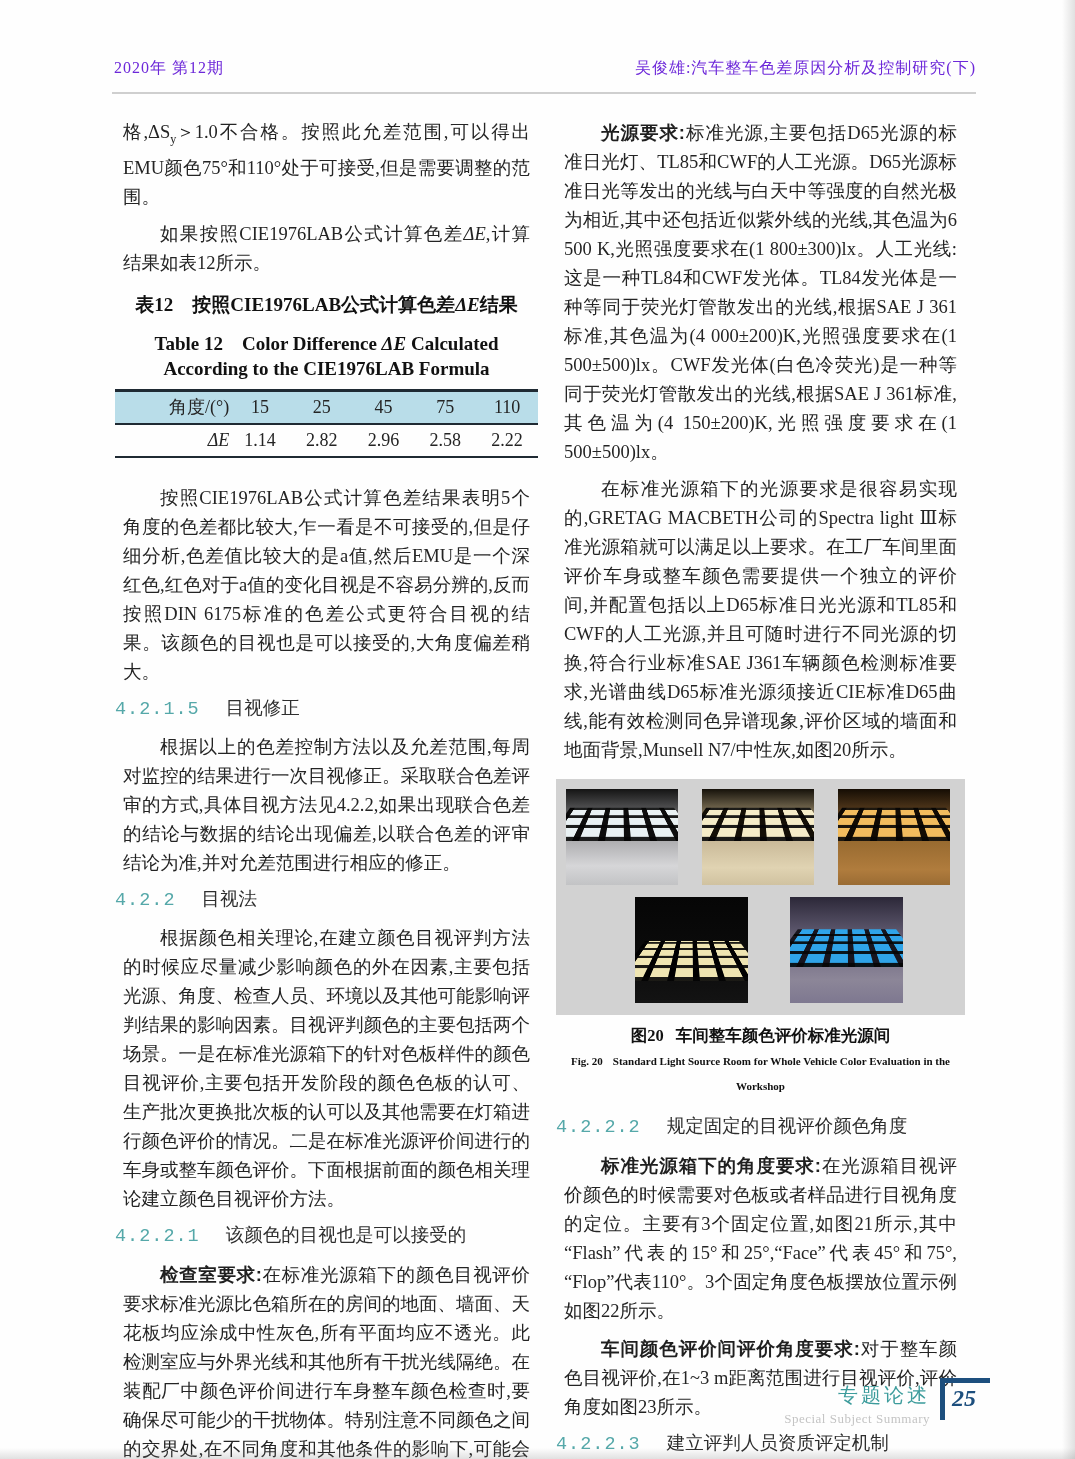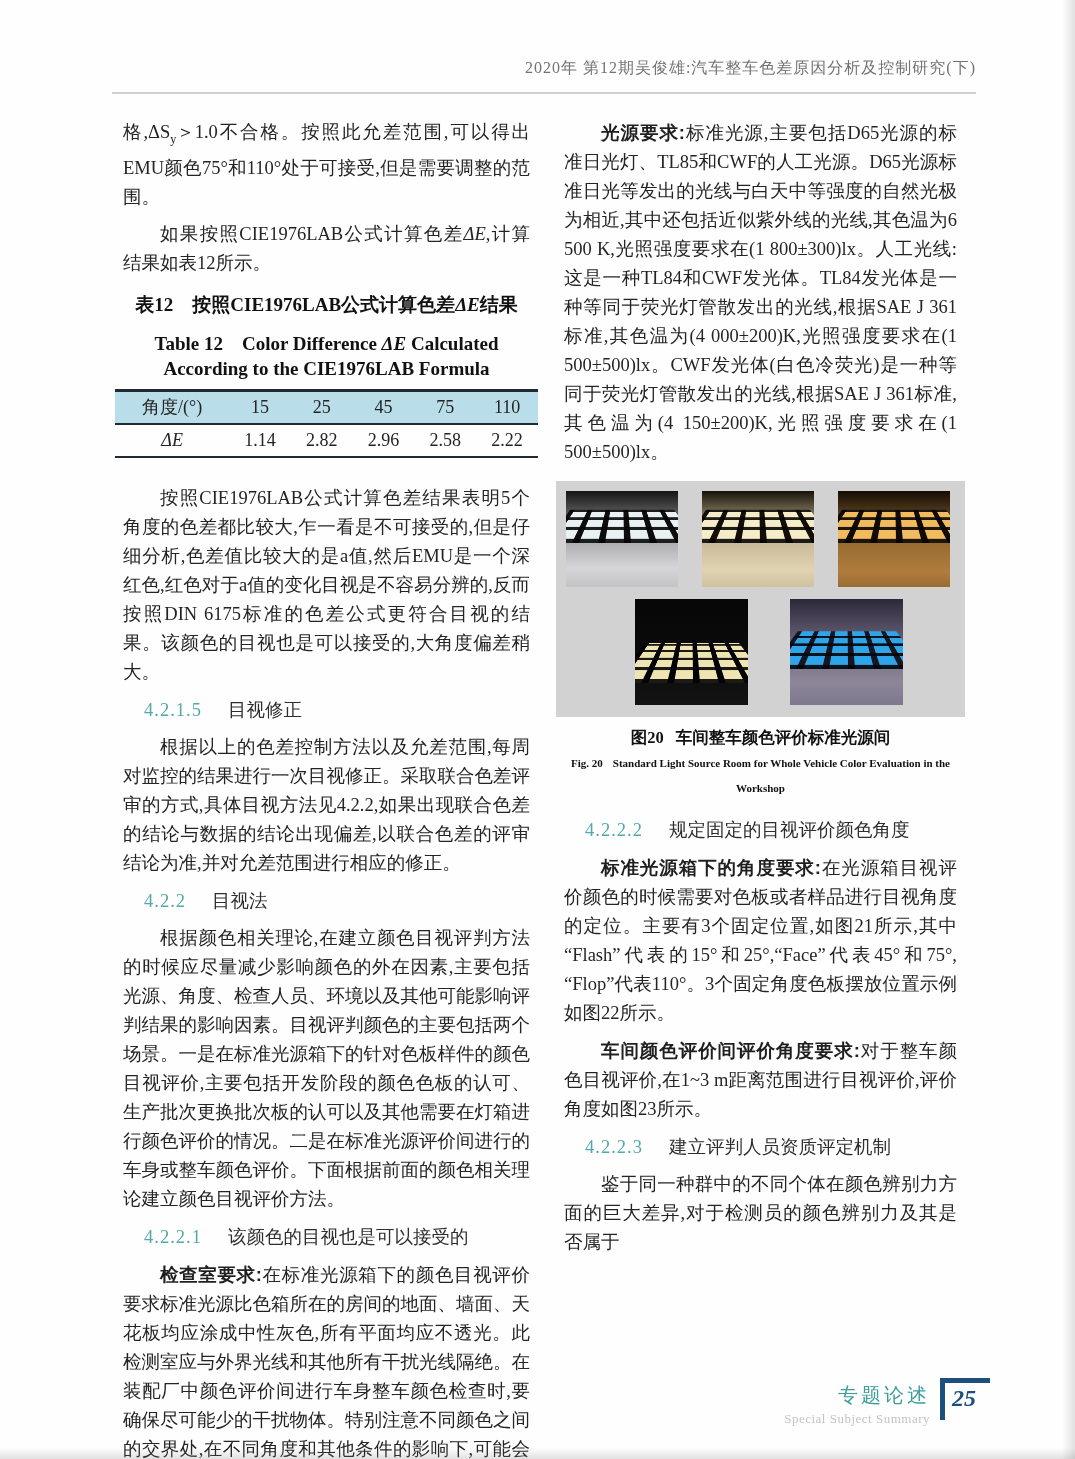--- a/index.html
+++ b/index.html
@@ -1,44 +1,44 @@
 <!DOCTYPE html>
 <html lang="zh"><head>
 <meta charset="utf-8">
 <style>
   html,body{margin:0;padding:0;background:#e8e8e8;}
   .page{
     position:relative;width:1075px;height:1459px;margin:0 auto;background:#fefefe;
     font-family:"Liberation Serif","DejaVu Serif",serif;color:#242424;overflow:hidden;
   }
   
-  .hdr{position:absolute;top:58px;left:114px;width:862px;display:flex;justify-content:flex-end;
-       font-size:16px;color:#737373;letter-spacing:1px;}
+  .hdr{position:absolute;top:58px;left:114px;width:862px;display:flex;justify-content:space-between;
+       font-size:16px;color:#6d28d9;letter-spacing:1px;}
   .hdr-rule{position:absolute;top:92px;left:112px;width:864px;border-top:2px solid #cfcfcf;}
   
   .col{position:absolute;top:110px;font-size:18.5px;line-height:29px;text-align:justify;}
   .col-left{left:115px;width:423px;}
   .col-right{left:556px;width:409px;}
   p{margin:8px;}
   .ind{text-indent:2em;}
   .lead{font-family:"Liberation Sans","DejaVu Sans",sans-serif;font-weight:bold;color:#1f1f1f;}
   .mi{font-style:italic;}
   sub{font-size:12px;}
   
-  .sec{font-family:Liberation Serif, serif;font-size:18.5px;line-height:30px;
-       text-align:left;color:#2e2e2e;margin-left:29px;}
+  .sec{font-family:Liberation Mono, monospace;font-size:18.5px;line-height:30px;
+       text-align:left;color:#2e2e2e;}
   .sec .num{color:#55a8a9;margin-right:26px;letter-spacing:1px;}
   
   .tbl-cap{margin-top:14px;text-align:center;font-weight:bold;font-size:19px;line-height:25px;
            font-family:"Liberation Serif","DejaVu Serif",serif;color:#111;}
   table.t12{width:100%;border-collapse:collapse;margin-top:8px;margin-bottom:4px;
             border-top:3px solid #1f2a33;border-bottom:2px solid #1f2a33;font-size:18px;}
   table.t12 thead td{background:#b9dde9;border-bottom:2px solid #1f2a33;}
   table.t12 td{height:31px;text-align:center;padding:0;}
-  table.t12 td.lab{text-align:center;width:27%;}
+  table.t12 td.lab{text-align:right;width:27%;}
   .t12-gap{height:14px;}
   
   .fig-panel{margin:14px 0 8px 0;width:409px;height:236px;background:#d2d2d2;position:relative;}
   .fig-row1{display:flex;gap:24px;padding:10px 10px 0 10px;}
   .fig-row2{display:flex;gap:42px;padding:12px 0 0 79px;}
   .photo{position:relative;overflow:hidden;flex:none;}
   .fig-row1 .photo{width:112px;height:96px;}
   .fig-row2 .photo{width:113px;height:106px;}
   .photo::before{content:"";position:absolute;left:-18%;top:-4%;width:136%;height:58%;
     background:
@@ -130,20 +130,21 @@
 
     <div class="sec"><span class="num">4.2.2.1</span><span>该颜色的目视也是可以接受的</span></div>
     <p class="ind"><span class="lead">检查室要求:</span><span>在标准光源箱下的颜色目视评价要求标准光源比色箱所在的房间的地面、墙面、天花板均应涂成中性灰色,所有平面均应不透光。此检测室应与外界光线和其他所有干扰光线隔绝。在装配厂中颜色评价间进行车身整车颜色检查时,要确保尽可能少的干扰物体。特别注意不同颜色之间的交界处,在不同角度和其他条件的影响下,可能会出现差异。而且一边可能会反射另一边,导致交界处的颜色和实际产生极大的差距。在地上的物体可能会起到相同的反射作用,尤其是湿的地面。泥浆和湿的路面可能会导致二次反射,更加不能辨清各种角度的影响。</span></p>
 
   </div>
 
   <div class="col col-right">
 
     <p class="ind"><span class="lead">光源要求:</span><span>标准光源,主要包括D65光源的标准日光灯、TL85和CWF的人工光源。D65光源标准日光等发出的光线与白天中等强度的自然光极为相近,其中还包括近似紫外线的光线,其色温为6 500 K,光照强度要求在(1 800±300)lx。人工光线:这是一种TL84和CWF发光体。TL84发光体是一种等同于荧光灯管散发出的光线,根据SAE J 361标准,其色温为(4 000±200)K,光照强度要求在(1 500±500)lx。CWF发光体(白色冷荧光)是一种等同于荧光灯管散发出的光线,根据SAE J 361标准,其色温为(4 150±200)K,光照强度要求在(1 500±500)lx。</span></p>
 
+    <p class="ind">在标准光源箱下的光源要求是很容易实现的,GRETAG MACBETH公司的Spectra light Ⅲ标准光源箱就可以满足以上要求。在工厂车间里面评价车身或整车颜色需要提供一个独立的评价间,并配置包括以上D65标准日光光源和TL85和CWF的人工光源,并且可随时进行不同光源的切换,符合行业标准SAE J361车辆颜色检测标准要求,光谱曲线D65标准光源须接近CIE标准D65曲线,能有效检测同色异谱现象,评价区域的墙面和地面背景,Munsell N7/中性灰,如图20所示。</p>
 
     <div class="fig-panel">
       <div class="fig-row1">
         <div class="photo ph1"></div>
         <div class="photo ph2"></div>
         <div class="photo ph3"></div>
       </div>
       <div class="fig-row2">
         <div class="photo ph4"></div>
         <div class="photo ph5"></div>

